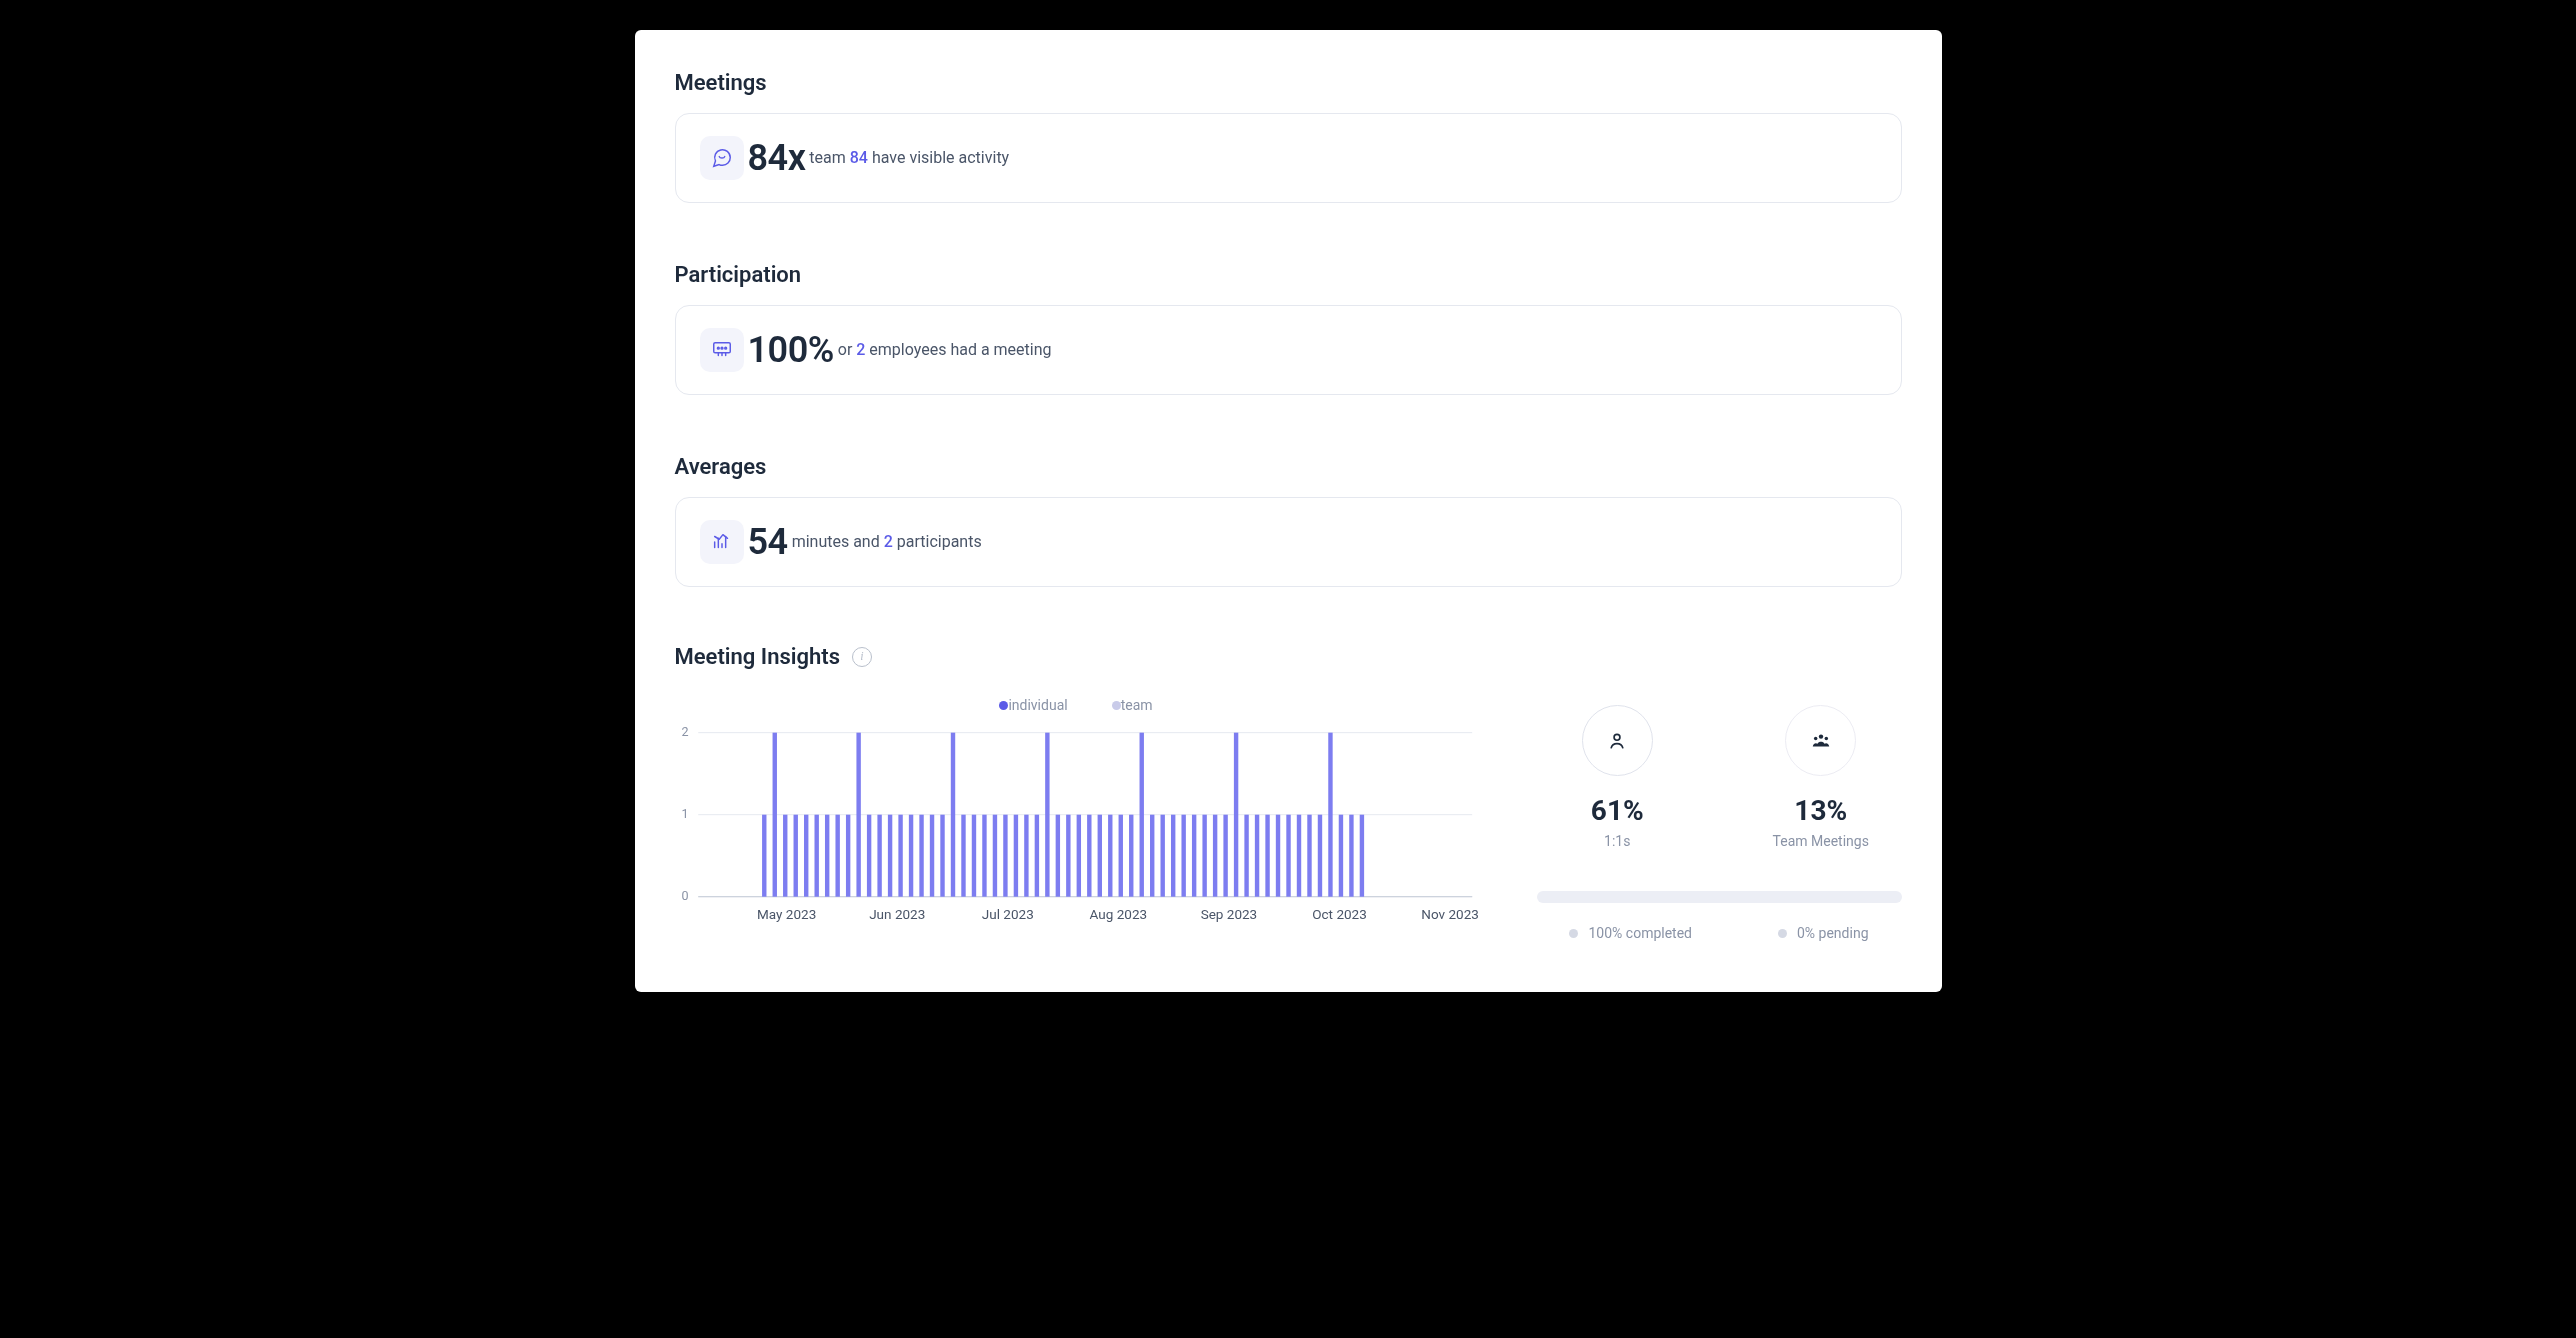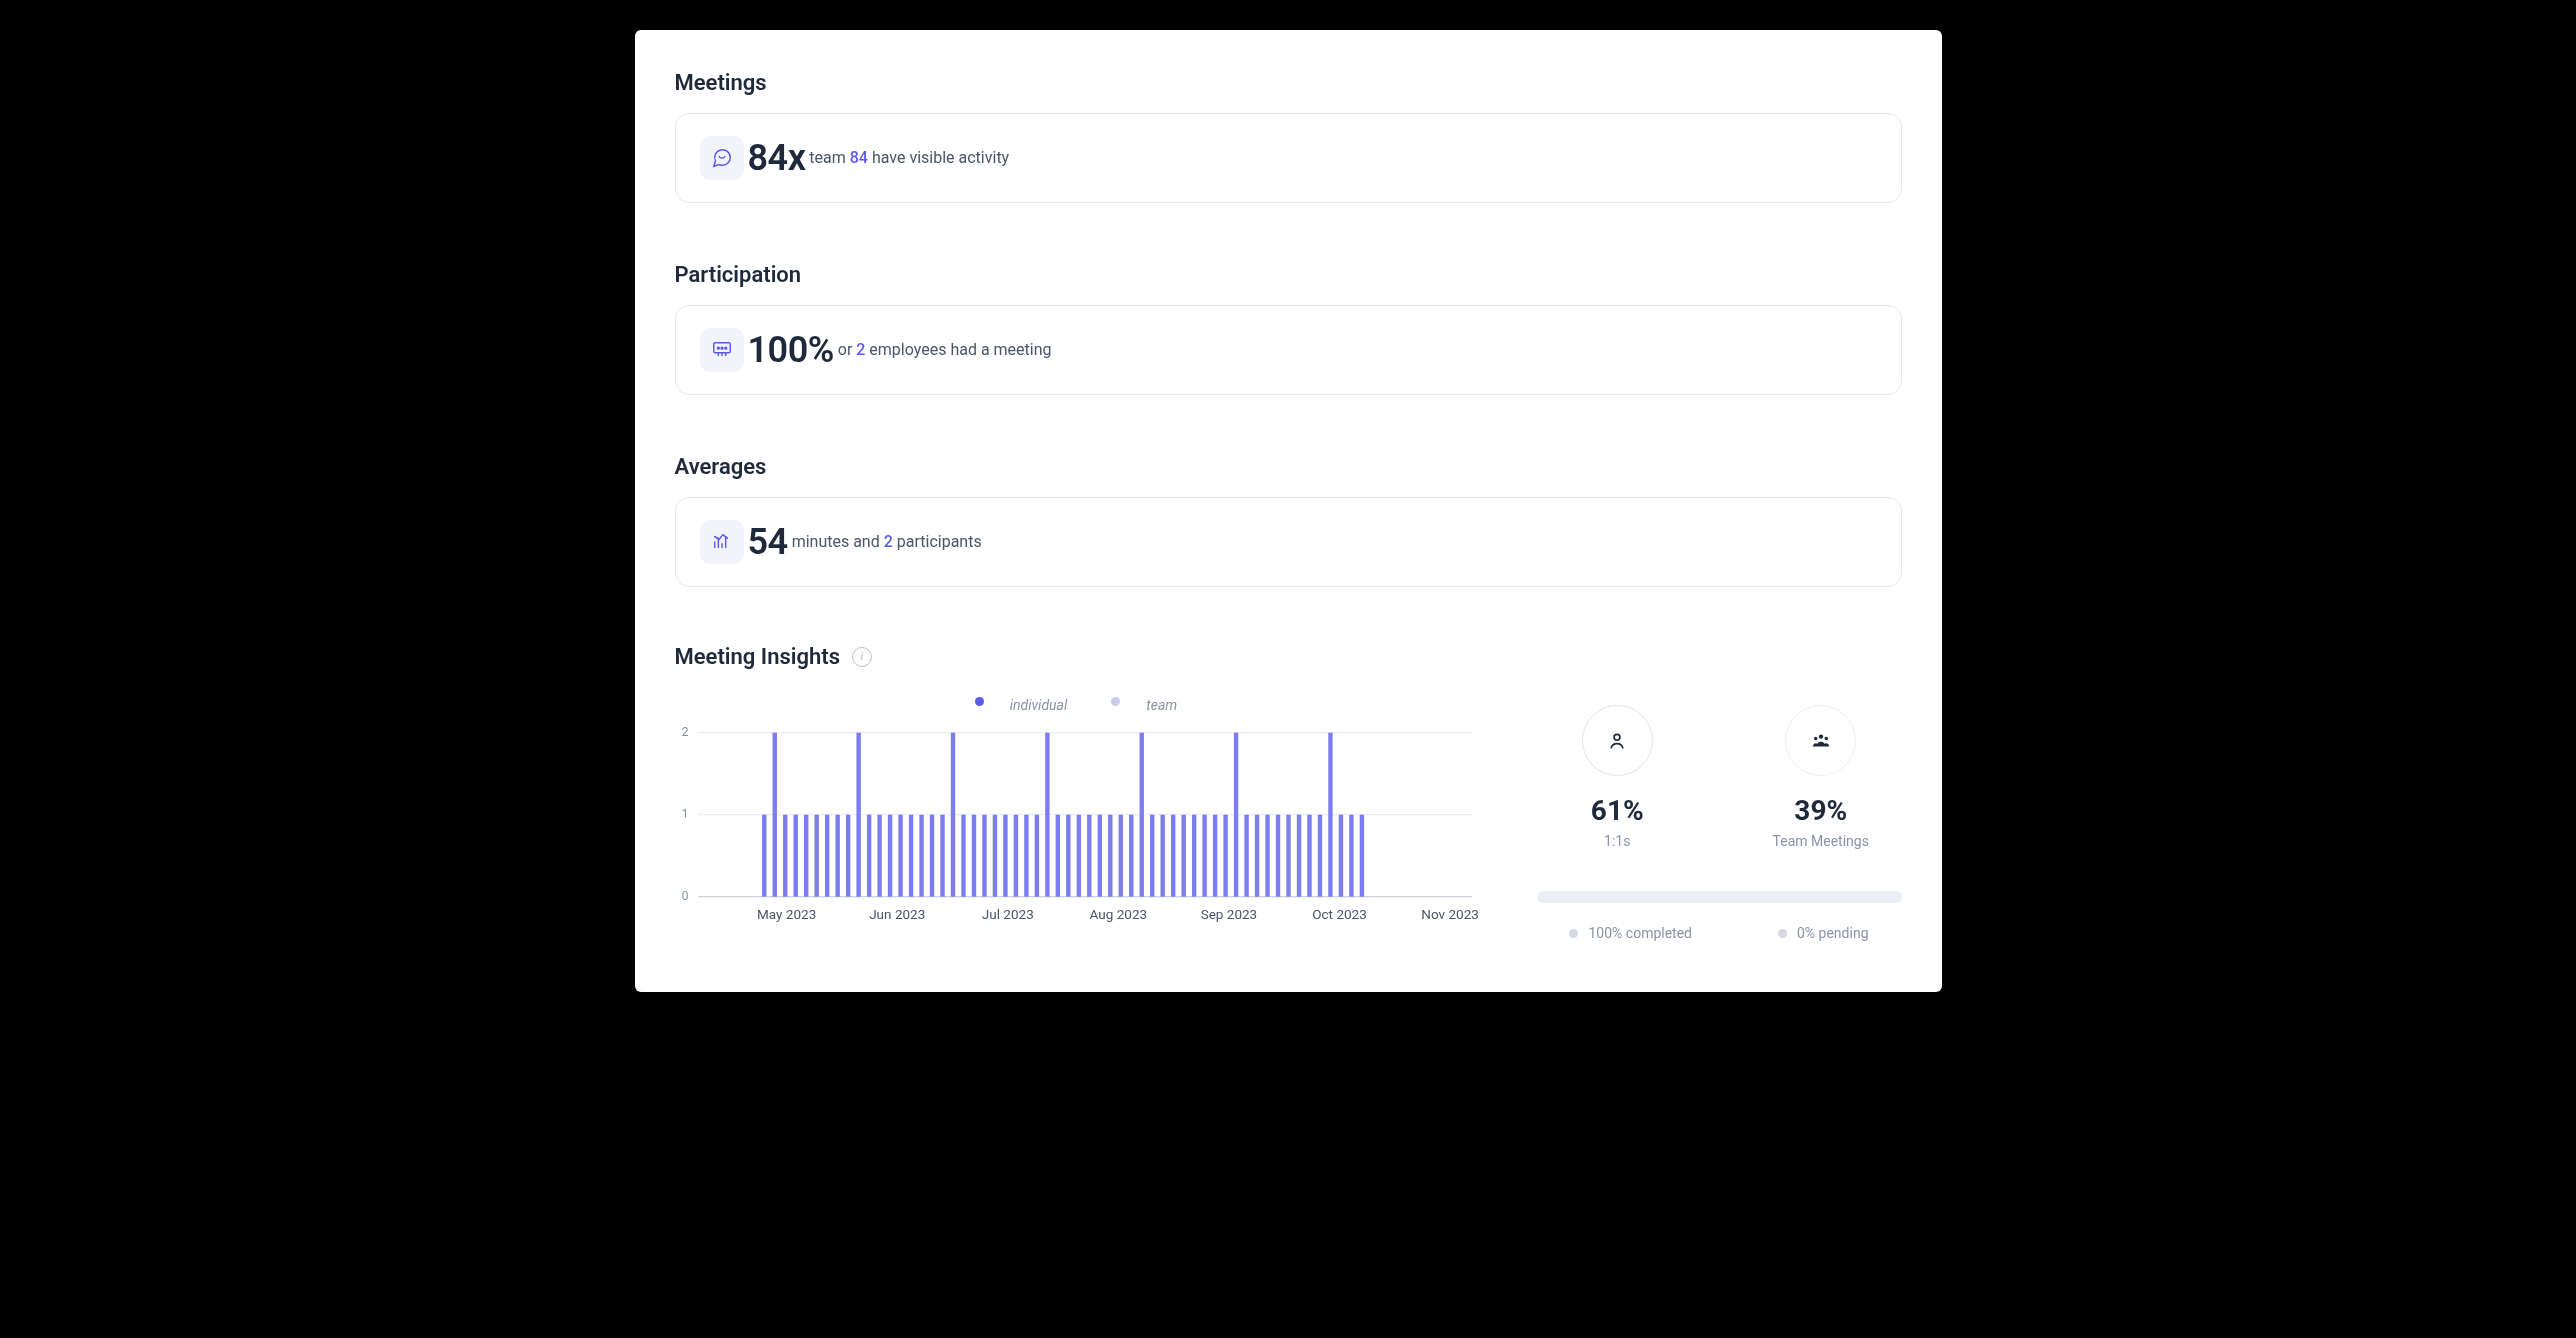--- a/index.html
+++ b/index.html
@@ -101,21 +101,21 @@
 
   
   .chart-legend {
     display: flex;
     justify-content: center;
     gap: 44px;
     font-size: 14px;
     color: #8a93a6;
     margin-bottom: 14px;
   }
-  .legend-item { display: flex; gap: 26px; font-style: italic; }
+  .legend-item { display: flex; align-items: center; gap: 0; }
   .legend-dot { width: 9px; height: 9px; border-radius: 50%; }
   .legend-dot.ind { background: #5b5be7; }
   .legend-dot.team { background: #c9cbe9; }
 
   
   .chart-wrap { position: relative; }
   .chart-svg { width: 100%; height: 198px; display: block; }
   .y-tick { font-size: 13px; fill: #8a93a6; }
   .x-tick { font-size: 14px; fill: #4a5568; }
   .grid-line { stroke: #e5e8ef; stroke-width: 1; }
@@ -338,21 +338,21 @@
           </div>
           <div class="dist-item">
             <div class="dist-circle">
               <svg viewBox="0 0 24 24" fill="#1e2a3b">
                   <circle cx="12" cy="7.2" r="2.4"></circle>
                   <circle cx="6.2" cy="9.2" r="1.9"></circle>
                   <circle cx="17.8" cy="9.2" r="1.9"></circle>
                   <path d="M3 18c.5-2.4 2-3.6 3.4-3.6.7 0 1.3.2 1.8.6C9 13.4 10.4 12.8 12 12.8s3 .6 3.8 2.2c.5-.4 1.1-.6 1.8-.6 1.4 0 2.9 1.2 3.4 3.6H3z"></path>
                 </svg>
             </div>
-            <div class="dist-pct">39%</div>
+            <div class="dist-pct">13%</div>
             <div class="dist-label">Team Meetings</div>
           </div>
         </div>
 
         <div class="progress-bar"></div>
 
         <div class="status-row">
           <div class="status-item">
             <span class="status-dot"></span>
             <span>100% completed</span>

